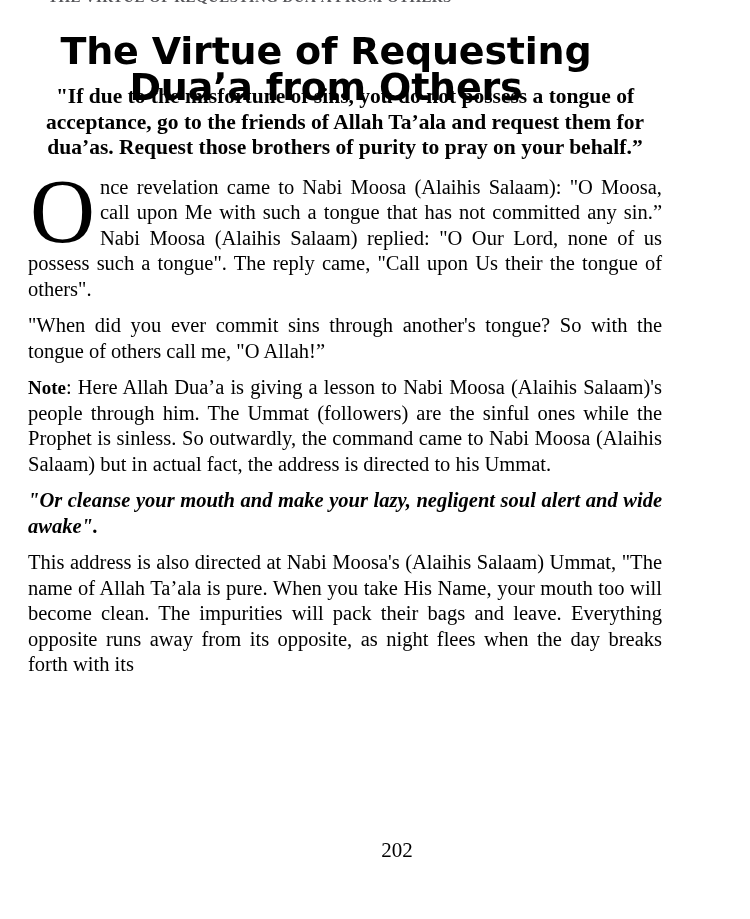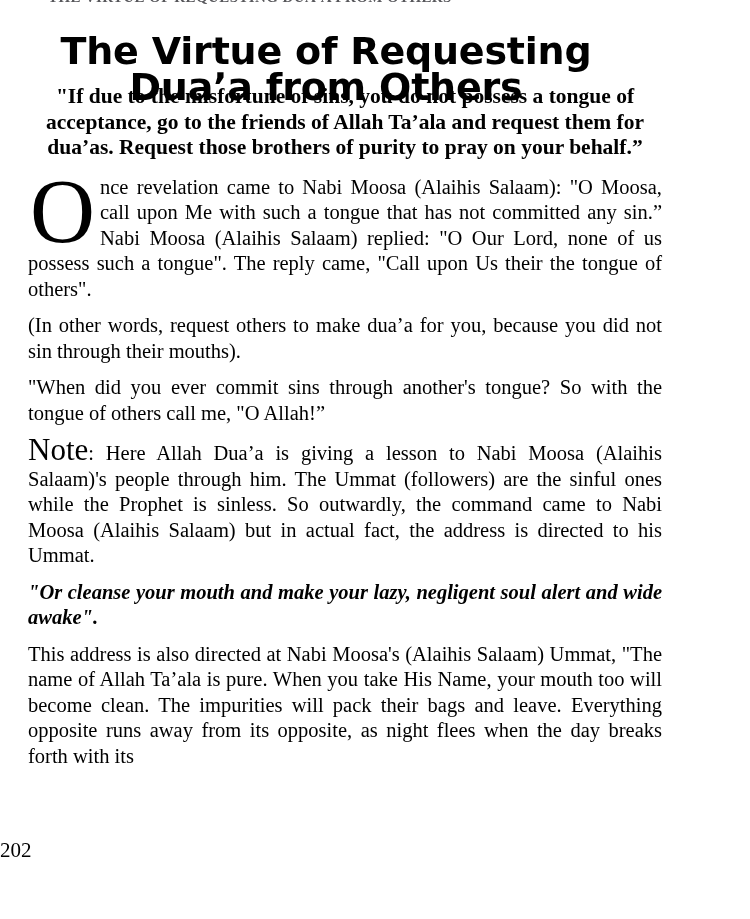--- a/index.html
+++ b/index.html
@@ -102,44 +102,46 @@
     font-family: "Liberation Serif", "DejaVu Serif", serif;
     font-size: 90px;
     line-height: 66px;
     font-weight: normal;
     padding: 2px 5px 0 2px;
     margin-top: 2px;
   }
 
   
   .runin-note {
-    font-weight: normal;
-    font-size: 31px;
+    font-weight: bold;
+    font-size: 19px;
     line-height: 25.5px;
   }
 
   .italic-block {
     font-family: "Liberation Serif", "DejaVu Serif", serif;
     font-style: italic;
     font-weight: bold;
     font-size: 20.5px;
     line-height: 25.5px;
     text-align: justify;
     margin-bottom: 11px;
   }
 
   
   .folio {
     position: absolute;
     left: 0;
     top: 838px;
     width: 750px;
+    text-align: center;
     font-family: "Liberation Serif", "DejaVu Serif", serif;
     font-size: 21px;
     color: #000;
+    padding-left: 44px;
   }
 </style>
 </head>
 <body>
 
 <div class="page">
 
   <div class="running-header-clip">
     <div class="running-header">THE VIRTUE OF REQUESTING DUA'A FROM OTHERS</div>
   </div>
@@ -147,21 +149,20 @@
   <h1 class="title">The Virtue of Requesting Duaʼa from Others</h1>
 
   <div class="content">
 
     <div class="epigraph">"If due to the misfortune of sins, you do not possess a tongue of acceptance, go to the friends of Allah Taʼala and request them for duaʼas. Request those brothers of purity to pray on your behalf.”</div>
 
     <p class="para dropcap-para">
       <span class="dropcap">O</span><span>nce revelation came to Nabi Moosa (Alaihis Salaam): "O Moosa, call upon Me with such a tongue that has not committed any sin.” Nabi Moosa (Alaihis Salaam) replied: "O Our Lord, none of us possess such a tongue". The reply came, "Call upon Us their the tongue of others".</span>
     </p>
 
-    <p class="para">(In other words, request others to make duaʼa for you, because you did not sin through their mouths).</p>
 
     <p class="para">"When did you ever commit sins through another's tongue? So with the tongue of others call me, "O Allah!”</p>
 
     <p class="para">
       <span class="runin-note">Note</span><span>: </span><span>Here Allah Duaʼa is giving a lesson to Nabi Moosa (Alaihis Salaam)'s people through him. The Ummat (followers) are the sinful ones while the Prophet is sinless. So outwardly, the command came to Nabi Moosa (Alaihis Salaam) but in actual fact, the address is directed to his Ummat.</span>
     </p>
 
     <p class="italic-block">"Or cleanse your mouth and make your lazy, negligent soul alert and wide awake".</p>
 
     <p class="para">This address is also directed at Nabi Moosa's (Alaihis Salaam) Ummat, "The name of Allah Taʼala is pure. When you take His Name, your mouth too will become clean. The impurities will pack their bags and leave. Everything opposite runs away from its opposite, as night flees when the day breaks forth with its</p>

